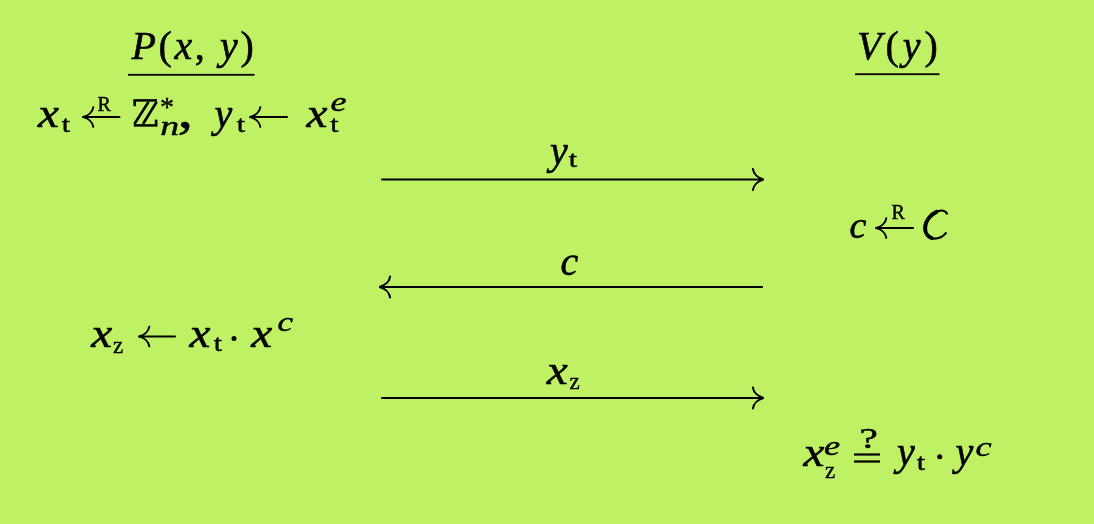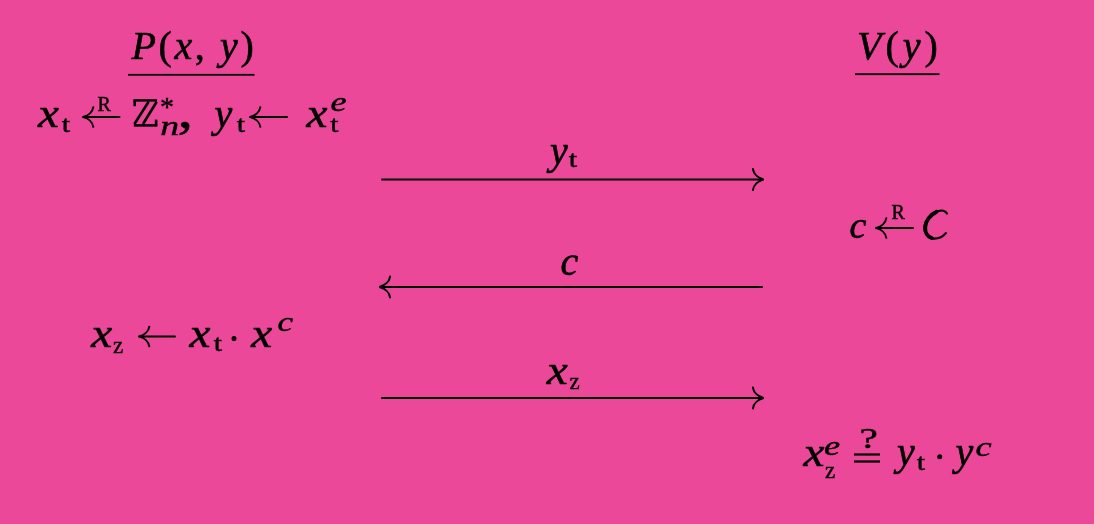--- a/index.html
+++ b/index.html
@@ -1,16 +1,16 @@
 <!DOCTYPE html>
 <html><head>
 <meta charset="utf-8">
 <style>
 html,body{margin:0;padding:0;background:#fff;}
-#c{position:relative;width:1094px;height:524px;background:#ec4899;overflow:hidden;}
+#c{position:relative;width:1094px;height:524px;background:#bef264;overflow:hidden;}
 text{font-family:"Liberation Serif",serif;fill:#000;stroke:#000;stroke-width:0.55px;}
 text.sm{stroke-width:0.4px;}
 .it{font-style:italic;}
 </style>
 </head>
 <body>
 <div id="c">
 <svg width="1094" height="524" viewBox="0 0 1094 524">
 
   <text x="131.5" y="59" font-size="40" letter-spacing="2.6"><tspan class="it">P</tspan><tspan>(</tspan><tspan class="it">x</tspan><tspan>, </tspan><tspan class="it">y</tspan><tspan>)</tspan></text>

